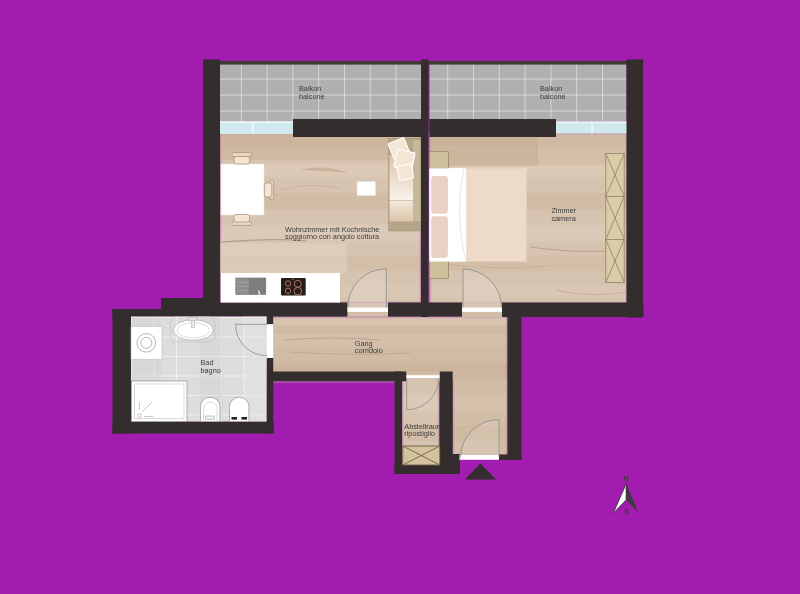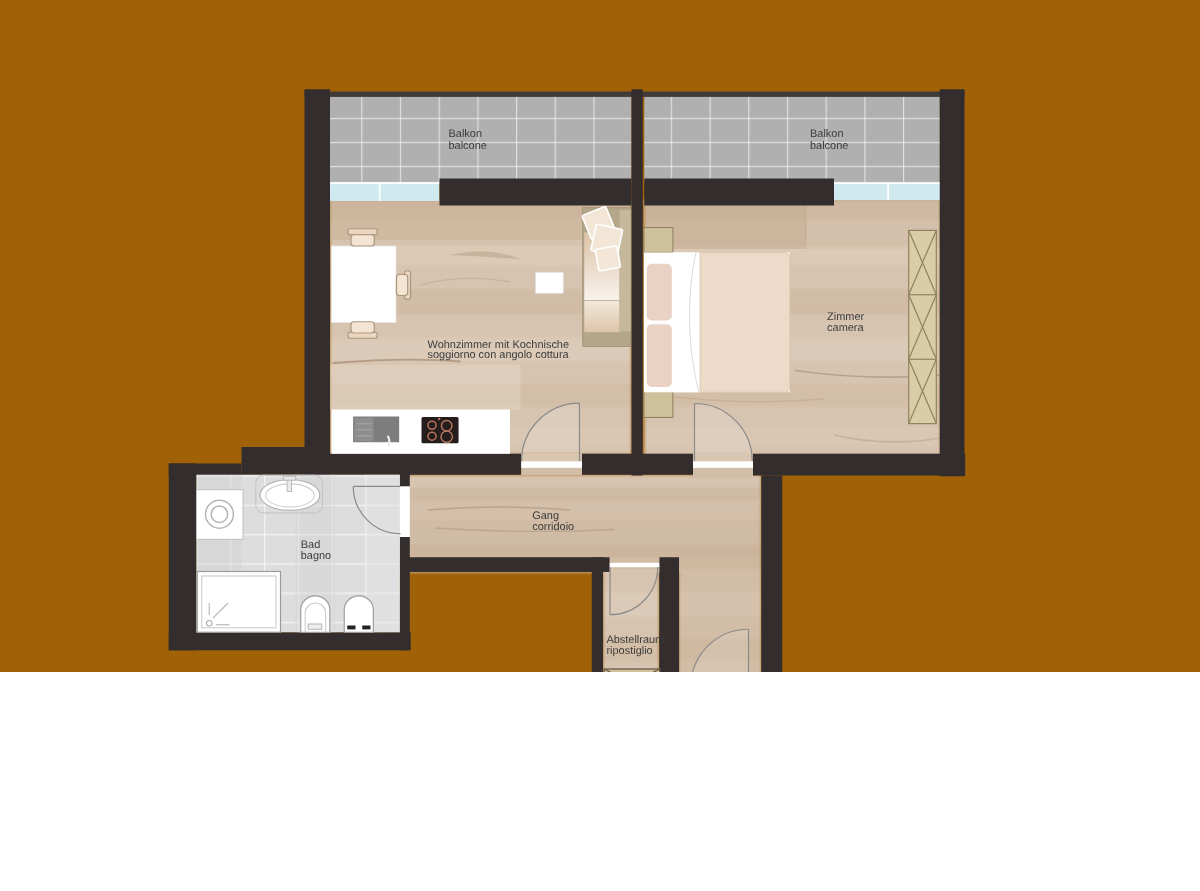--- a/index.html
+++ b/index.html
@@ -1,16 +1,16 @@
 <!DOCTYPE html>
 <html><head>
 <meta charset="utf-8">
 <style>
 html,body{margin:0;padding:0;background:#fff;}
-#page{position:relative;width:800px;height:448px;background:#a16207;overflow:hidden;}
+#page{position:relative;width:800px;height:594px;background:#a21caf;overflow:hidden;}
 svg{position:absolute;left:0;top:0;}
 text{font-family:"Liberation Sans",sans-serif;fill:#3c3c3c;}
 </style>
 </head>
 <body>
 <div id="page">
 <svg width="800" height="594" viewBox="0 0 800 594">
 <defs>
 <pattern id="balc" patternUnits="userSpaceOnUse" x="215" y="62.6" width="25.8" height="16">
 <rect width="25.8" height="16" fill="#b0b0b0"></rect>

